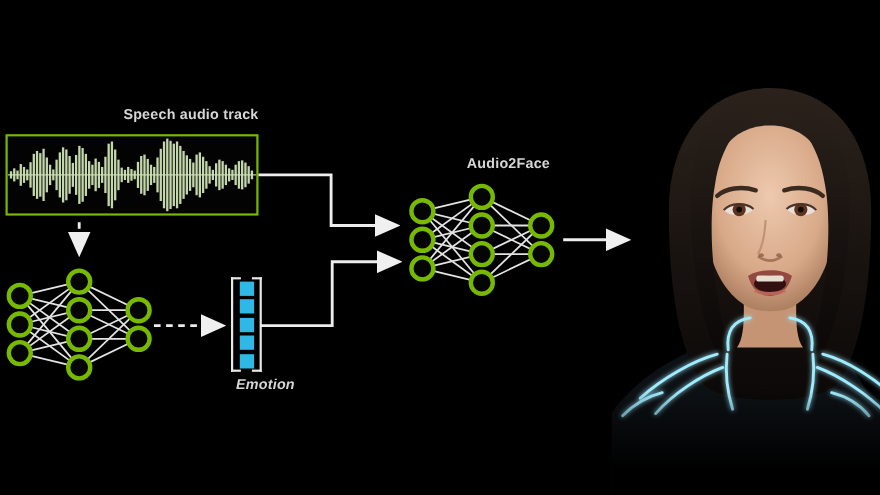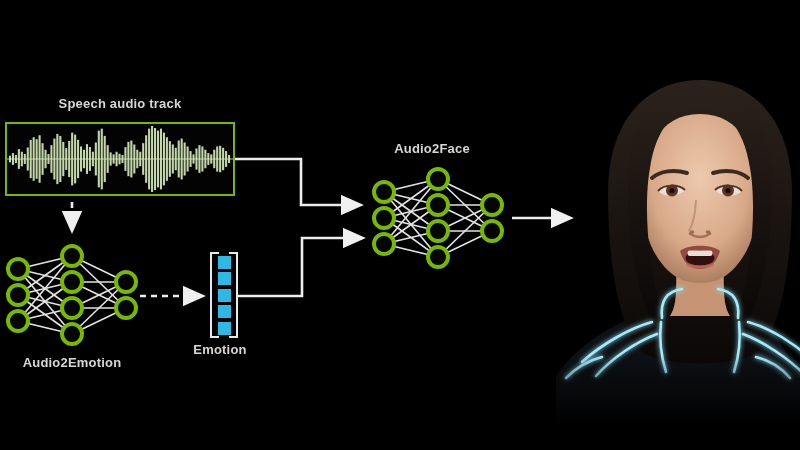--- a/index.html
+++ b/index.html
@@ -2,27 +2,27 @@
 <html style="--green: #76b900; --cyan: #2eb8e6; --text: #d6d6d6;"><head>
 <meta charset="utf-8">
 <style>
   html,body{margin:0;padding:0;background:#000;}
   #stage{
     position:relative;width:800px;height:450px;background:#000;
     overflow:hidden;font-family:"Liberation Sans",sans-serif;
     color:var(--text,#d6d6d6);
   }
   .lbl{
-    position:absolute;text-align:center;font-size:13px;font-weight:600;
+    position:absolute;text-align:right;font-size:13px;font-weight:600;
     letter-spacing:.2px;color:var(--text,#d6d6d6);white-space:nowrap;
   }
   #speech-label{left:5px;top:96px;width:230px;}
   #a2f-label{left:364px;top:141px;width:136px;}
   #a2e-label{left:4px;top:355px;width:136px;}
-  #emotion-label{left:184px;top:342px;width:72px;}
+  #emotion-label{left:196px;top:342px;width:72px;font-style:italic;}
   #wave-box{
     position:absolute;left:5px;top:122px;width:230px;height:74px;
     border:2px solid var(--green,#76b900);box-sizing:border-box;background:#030303;
   }
   #wave-box svg{display:block;}
   .net{position:absolute;width:136px;height:106px;}
   #a2e-net{left:4px;top:242px;}
   #a2f-net{left:370px;top:165px;}
   #evec{
     position:absolute;left:211px;top:252px;width:26px;height:86px;
@@ -37,21 +37,20 @@
   #connectors{left:0;top:0;}
   #portrait{left:556px;top:60px;}
 </style>
 </head>
 <body>
 
 <div id="stage">
 
   <div class="lbl" id="speech-label">Speech audio track</div>
   <div class="lbl" id="a2f-label">Audio2Face</div>
-  <div class="lbl" id="a2e-label">Audio2Emotion</div>
   <div class="lbl" id="emotion-label">Emotion</div>
 
   <div id="wave-box">
     <svg id="wave" width="226" height="70" viewBox="0 0 226 70">
         <line x1="0" y1="35" x2="226" y2="35" stroke="#cfe3b4" stroke-width="1.2" opacity="0.9"></line>
         <line x1="3" y1="31.7" x2="3" y2="38.3" stroke="#cfe3b4" stroke-width="2.1" opacity="0.95"></line>
         <line x1="5.96" y1="29.060000000000002" x2="5.96" y2="40.94" stroke="#cfe3b4" stroke-width="2.1" opacity="0.95"></line>
         <line x1="8.92" y1="31.04" x2="8.92" y2="38.96" stroke="#cfe3b4" stroke-width="2.1" opacity="0.95"></line>
         <line x1="11.879999999999999" y1="25.1" x2="11.879999999999999" y2="44.9" stroke="#cfe3b4" stroke-width="2.1" opacity="0.95"></line>
         <line x1="14.84" y1="27.740000000000002" x2="14.84" y2="42.26" stroke="#cfe3b4" stroke-width="2.1" opacity="0.95"></line>

